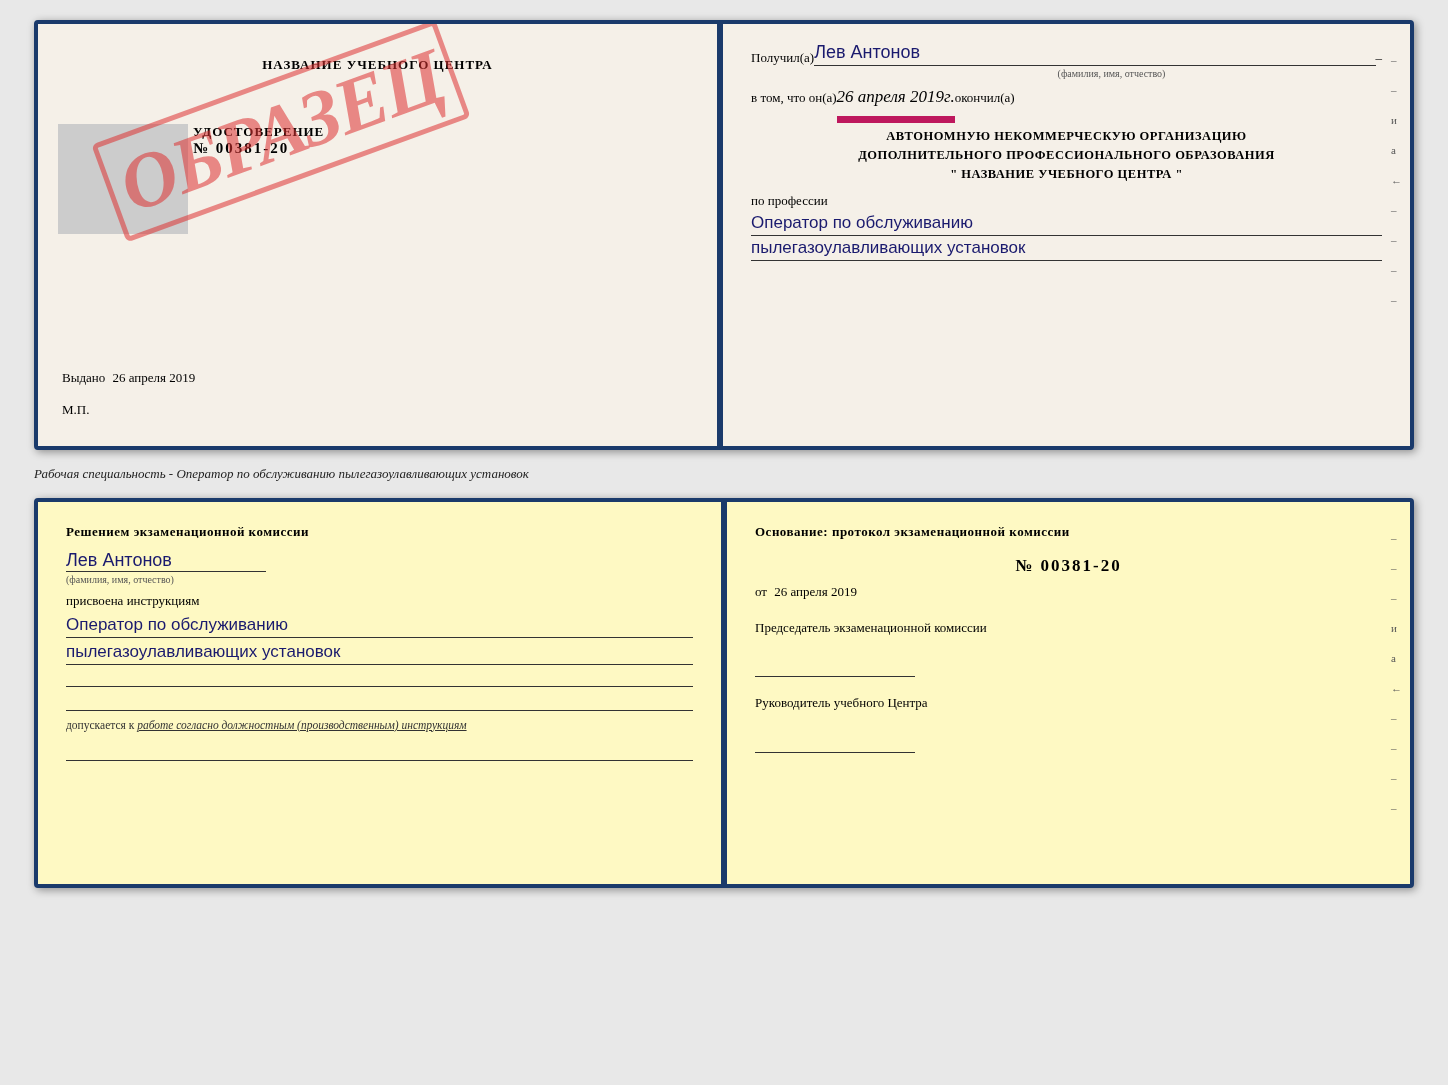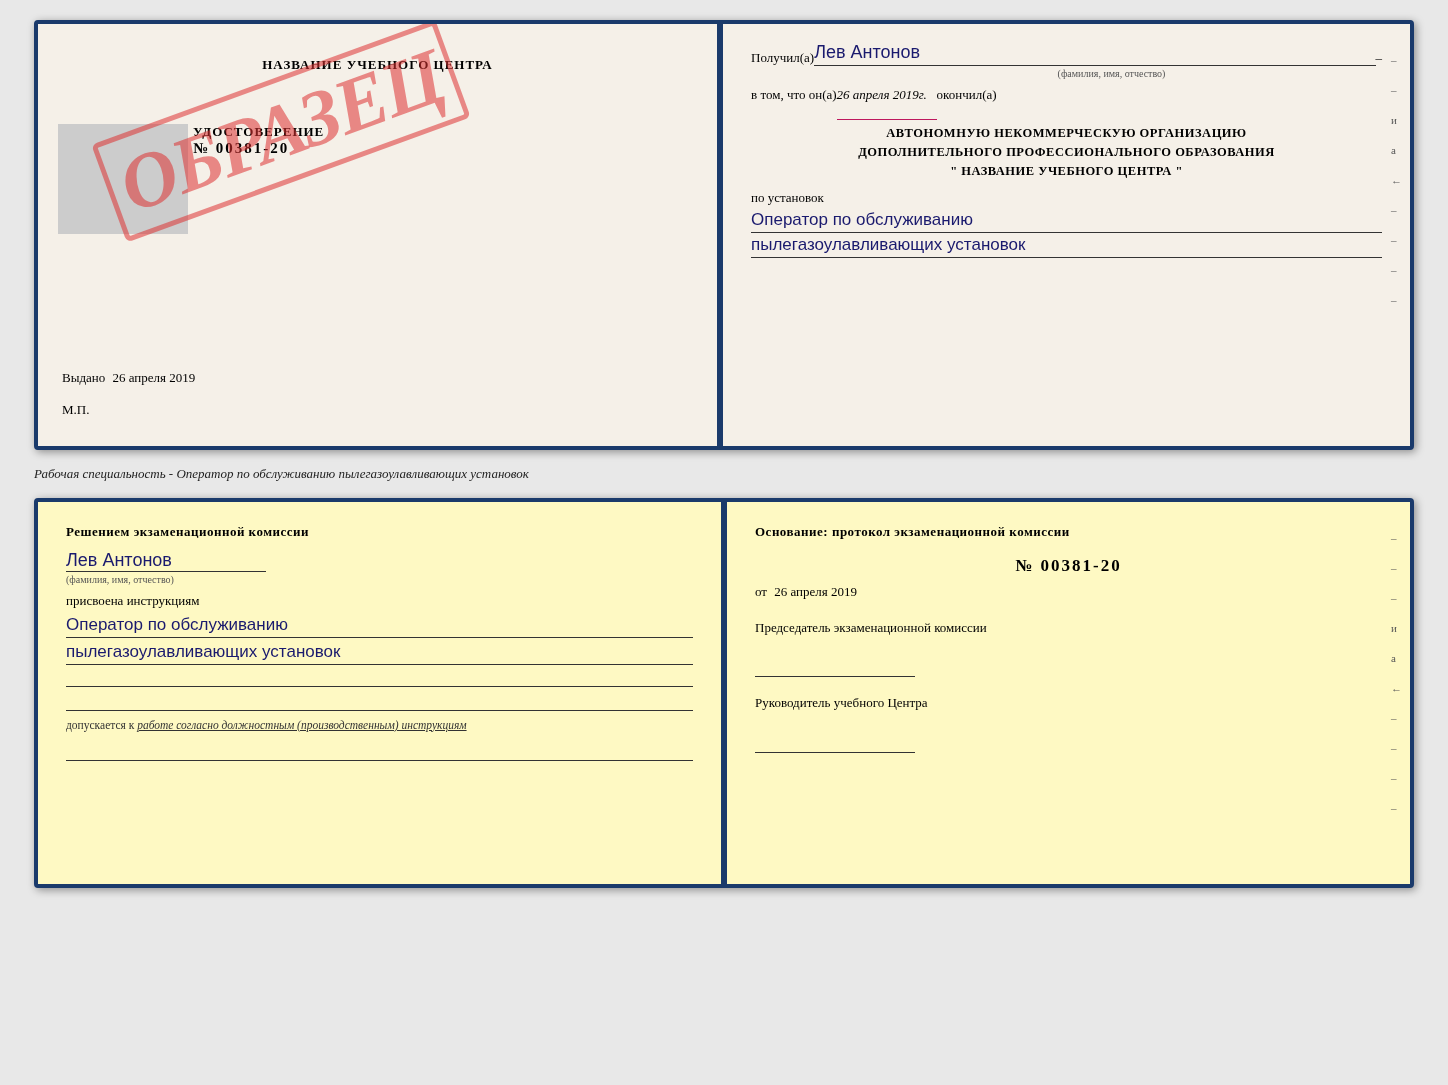--- a/index.html
+++ b/index.html
@@ -135,24 +135,24 @@
 
     .vtom-row {
       font-size: 13px;
       margin: 8px 0 4px 0;
       display: flex;
       align-items: baseline;
       gap: 0;
     }
 
     .vtom-date {
-      font-size: 13px;
+      font-size: 17px;
       font-style: italic;
-      border-bottom: 1px solid #be185d;
-      padding-bottom: 16px;
+      border-bottom: 7px solid #be185d;
+      padding-bottom: 9px;
       min-width: 100px;
     }
 
     .org-block {
       text-align: center;
       font-size: 12.5px;
       font-weight: bold;
       letter-spacing: 0.5px;
       line-height: 1.5;
       margin: 0 0;
@@ -372,21 +372,21 @@
       <span class="vtom-date">26 апреля 2019г.</span>
       <span>окончил(а)</span>
     </div>
 
     <div class="org-block">
       <div>АВТОНОМНУЮ НЕКОММЕРЧЕСКУЮ ОРГАНИЗАЦИЮ</div>
       <div>ДОПОЛНИТЕЛЬНОГО ПРОФЕССИОНАЛЬНОГО ОБРАЗОВАНИЯ</div>
       <div>"  НАЗВАНИЕ УЧЕБНОГО ЦЕНТРА  "</div>
     </div>
 
-    <div class="po-professii-label">по установок</div>
+    <div class="po-professii-label">по профессии</div>
     <span class="professiya-line">Оператор по обслуживанию</span>
     <span class="professiya-line">пылегазоулавливающих установок</span>
 
     <div class="right-side-marks">
       <span class="dash-mark">–</span>
       <span class="dash-mark">–</span>
       <span class="dash-mark">и</span>
       <span class="dash-mark">а</span>
       <span class="dash-mark">←</span>
       <span class="dash-mark">–</span>

